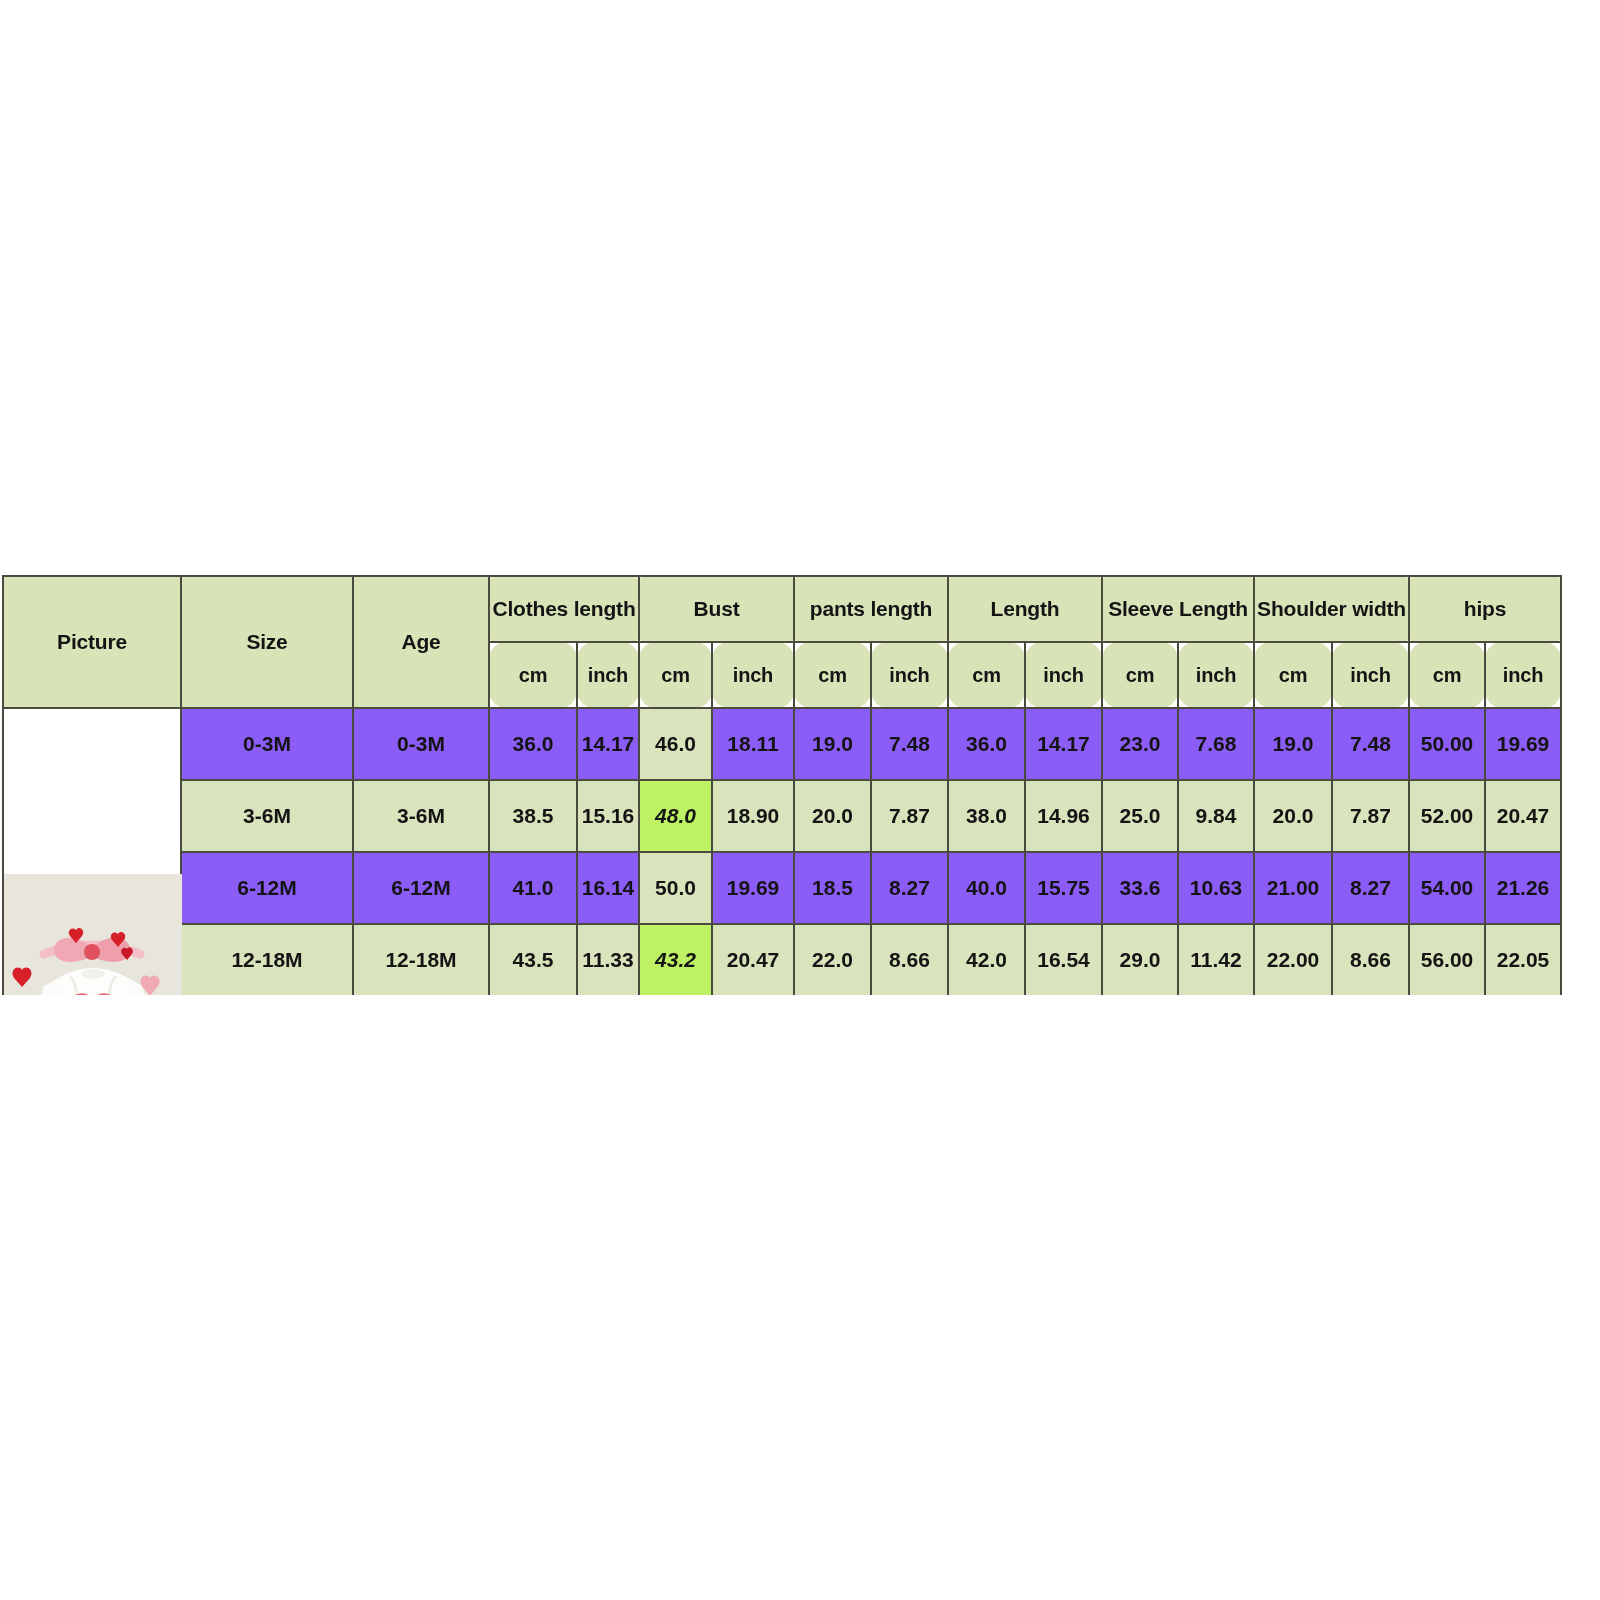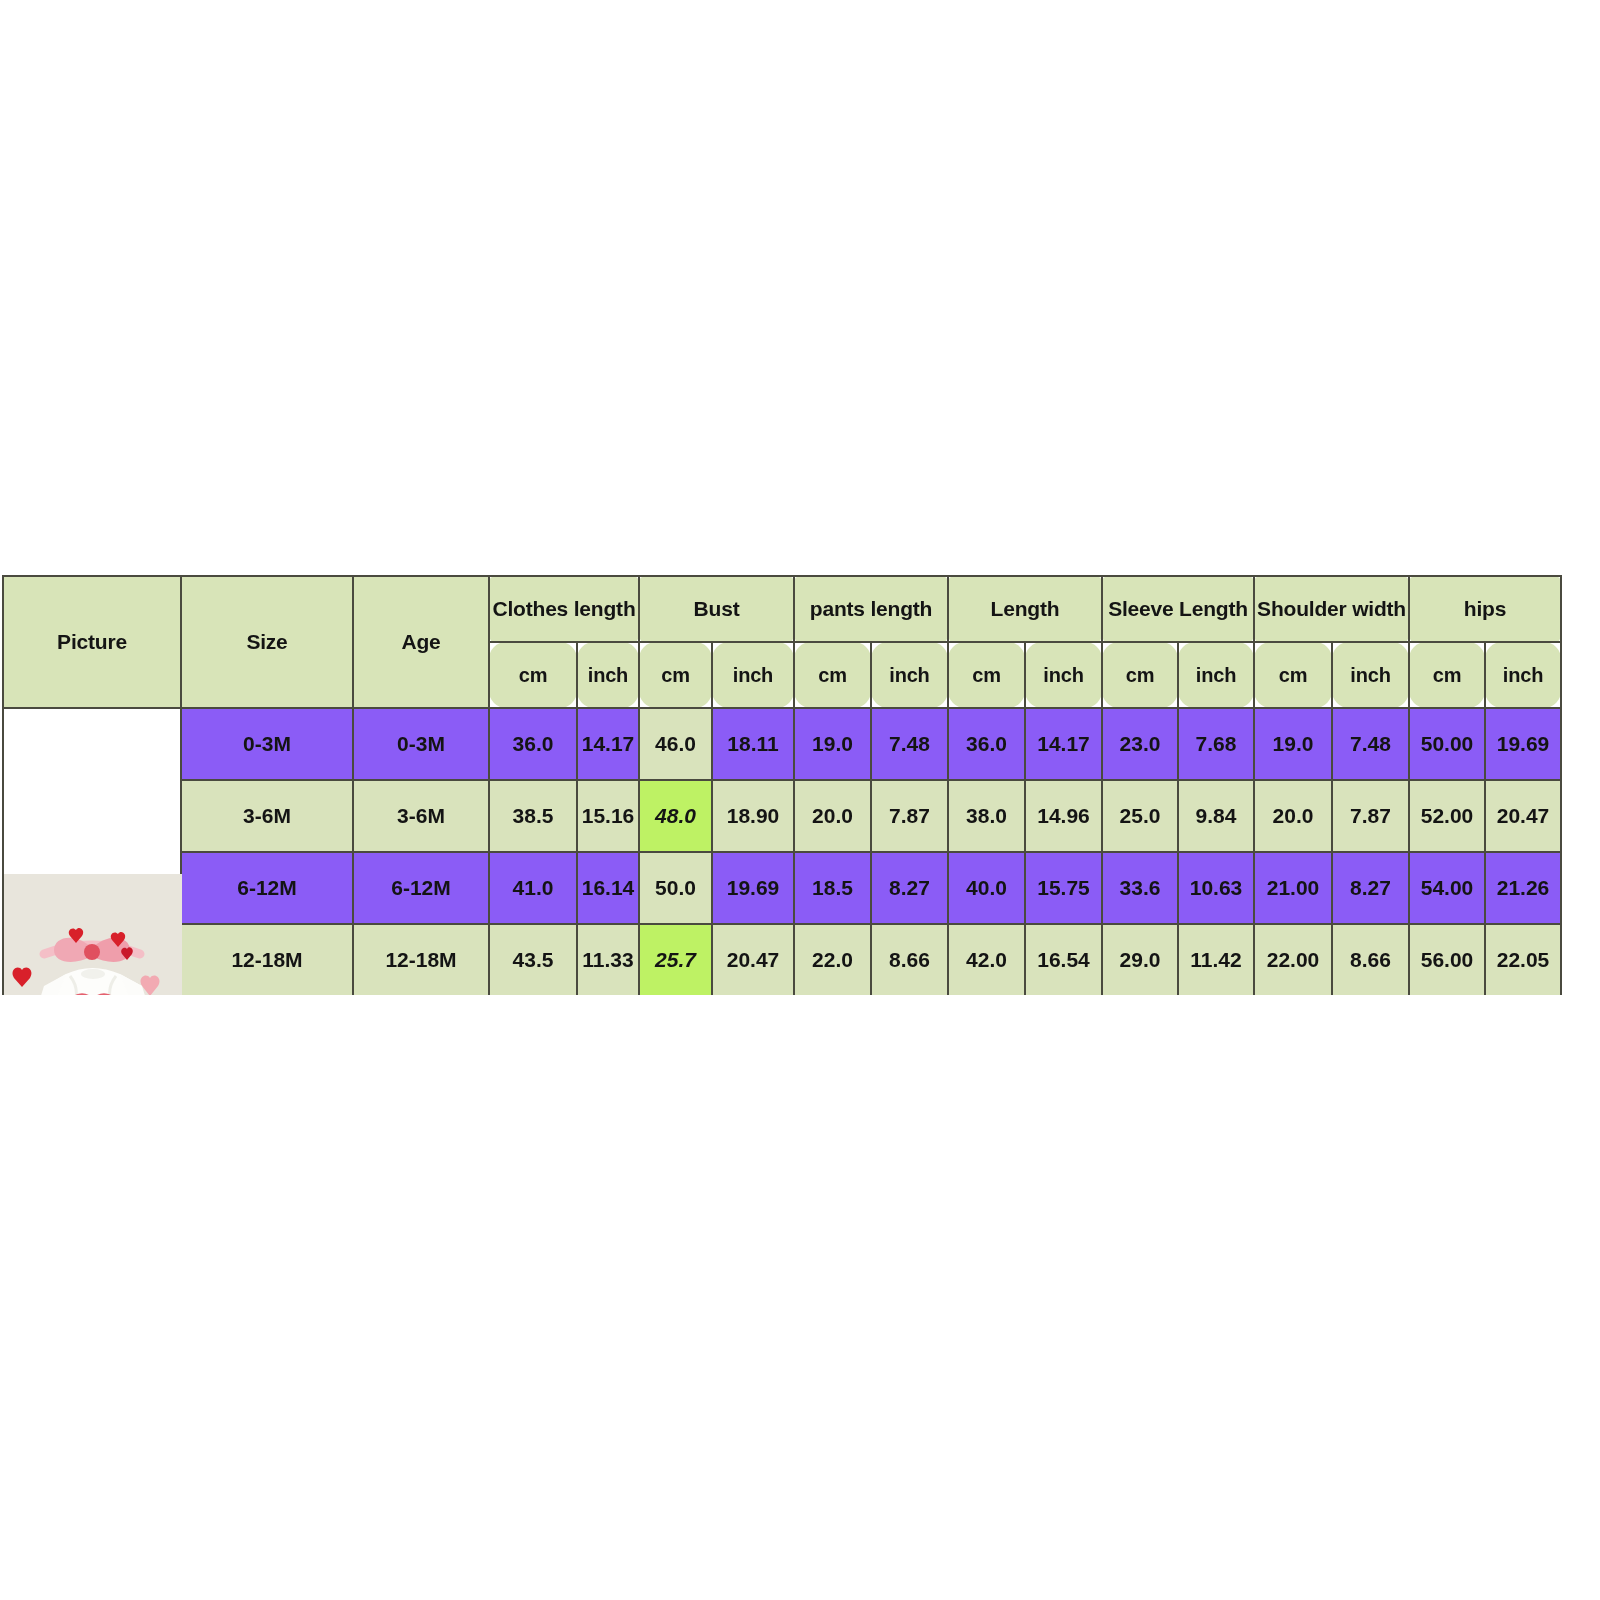--- a/index.html
+++ b/index.html
@@ -264,21 +264,21 @@
           <td class="cell">8.27</td>
           <td class="cell">54.00</td>
           <td class="cell">21.26</td>
         </tr>
 
         <tr class="row-dark">
           <td class="cell">12-18M</td>
           <td class="cell">12-18M</td>
           <td class="cell">43.5</td>
           <td class="cell">11.33</td>
-          <td class="cell inv">25.7</td>
+          <td class="cell inv">43.2</td>
           <td class="cell">20.47</td>
           <td class="cell">22.0</td>
           <td class="cell">8.66</td>
           <td class="cell">42.0</td>
           <td class="cell">16.54</td>
           <td class="cell">29.0</td>
           <td class="cell">11.42</td>
           <td class="cell">22.00</td>
           <td class="cell">8.66</td>
           <td class="cell">56.00</td>

